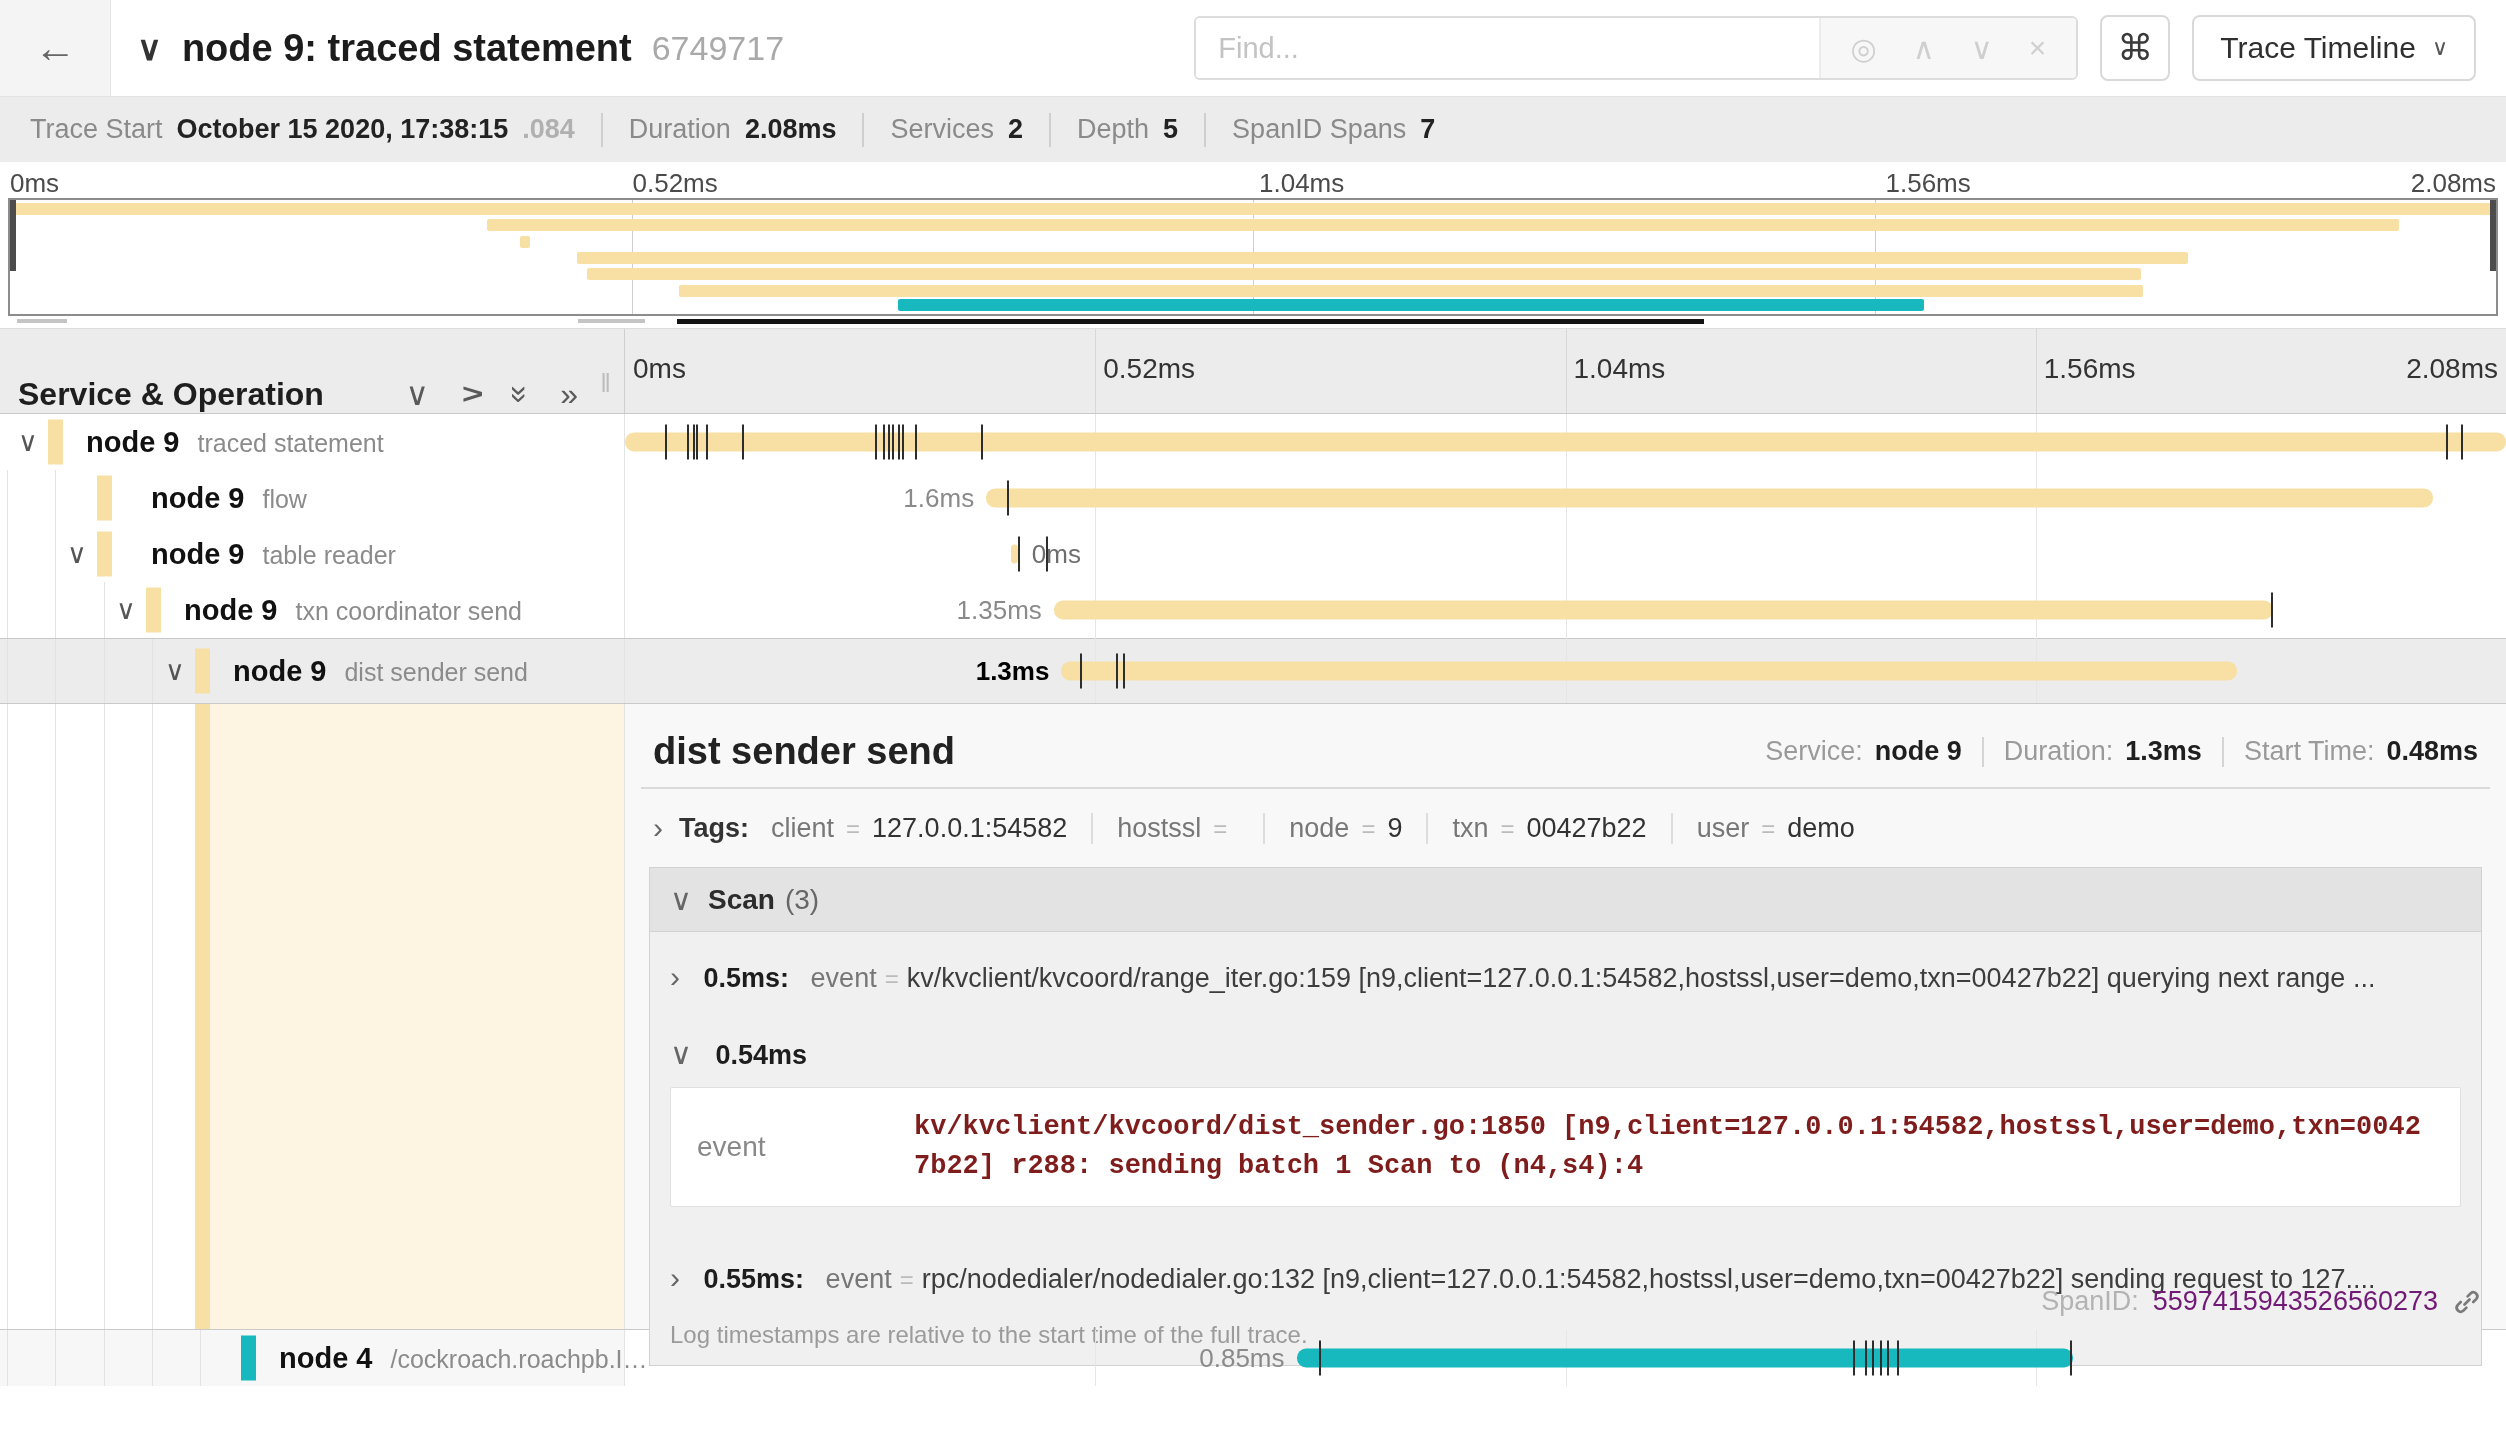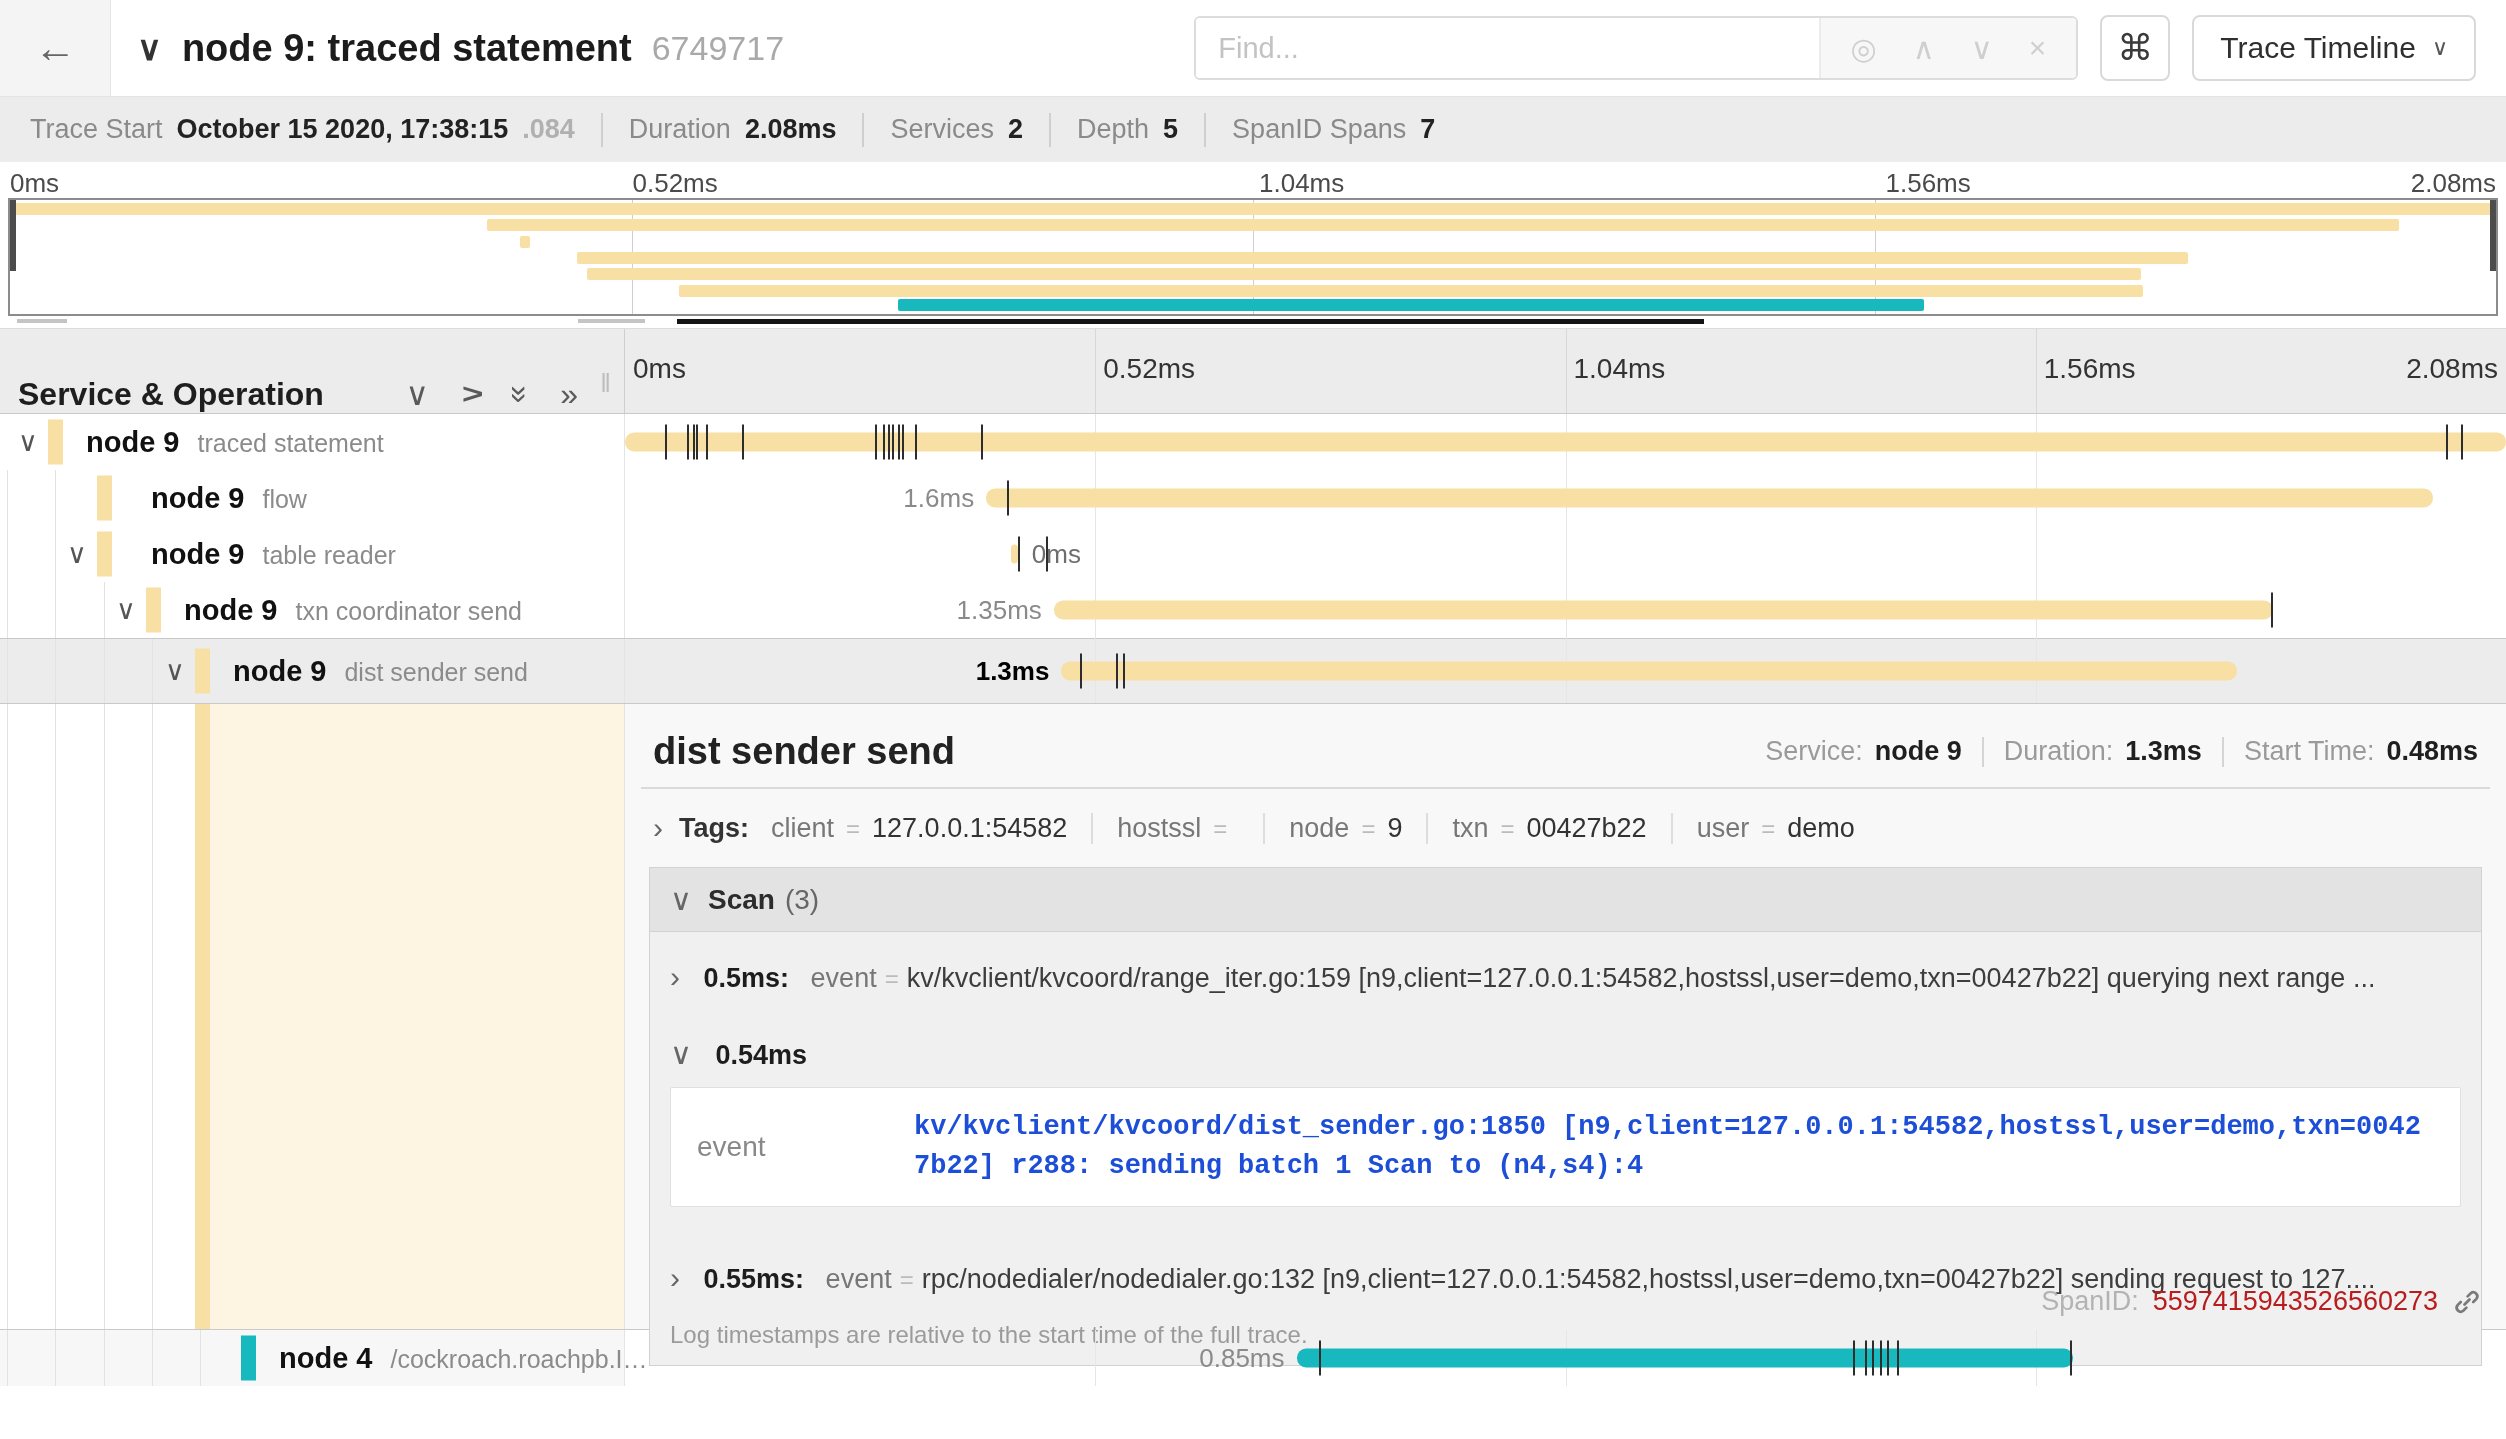--- a/index.html
+++ b/index.html
@@ -108,25 +108,25 @@
   .logs-head b { margin-right:10px; color:#2c2c2c; }
   .logs-count { color:#666; }
   .log-line { padding:28px 20px 20px 20px; font-size:27px; white-space:nowrap; overflow:hidden; cursor:pointer; }
   .log-line b { color:#1d1d1d; margin-right:14px; }
   .lfield { color:#777; } .leq { color:#bbb; font-size:24px; margin:0 8px; } .lval { color:#3d3d3d; }
   .log-exp-head { padding:22px 20px 10px 20px; font-size:27px; cursor:pointer; }
   .log-exp-head b { color:#1d1d1d; }
   .event-box { background:#fff; border:1px solid #e0e0e0; margin:6px 20px 26px 20px; display:flex; padding:20px 26px; border-radius:2px; }
   .ev-key { width:270px; font-size:28px; color:#888; align-self:center; }
   .ev-val { font-family:"Liberation Mono", monospace; font-weight:700; font-size:27px; line-height:39px;
-            color:#1d4ed8; max-width:1520px; word-break:break-all; }
+            color:#7f1d1d; max-width:1520px; word-break:break-all; }
   .logs-footer { font-size:24px; color:#9b9b9b; padding:6px 20px 16px 20px; }
   .spanid-row { position:absolute; bottom:12px; right:24px; display:flex; align-items:center; gap:14px; font-size:27px; }
   .spanid-label { color:#b3b3b3; }
-  .spanid-val { color:#b91c1c; }
+  .spanid-val { color:#701a75; }
   .link-icon { width:30px; height:30px; display:inline-block; cursor:pointer; }
 </style>
 </head>
 <body>
 
 <div class="app">
 
   <div class="topbar">
     <div class="back-box">
       <span>←</span>

